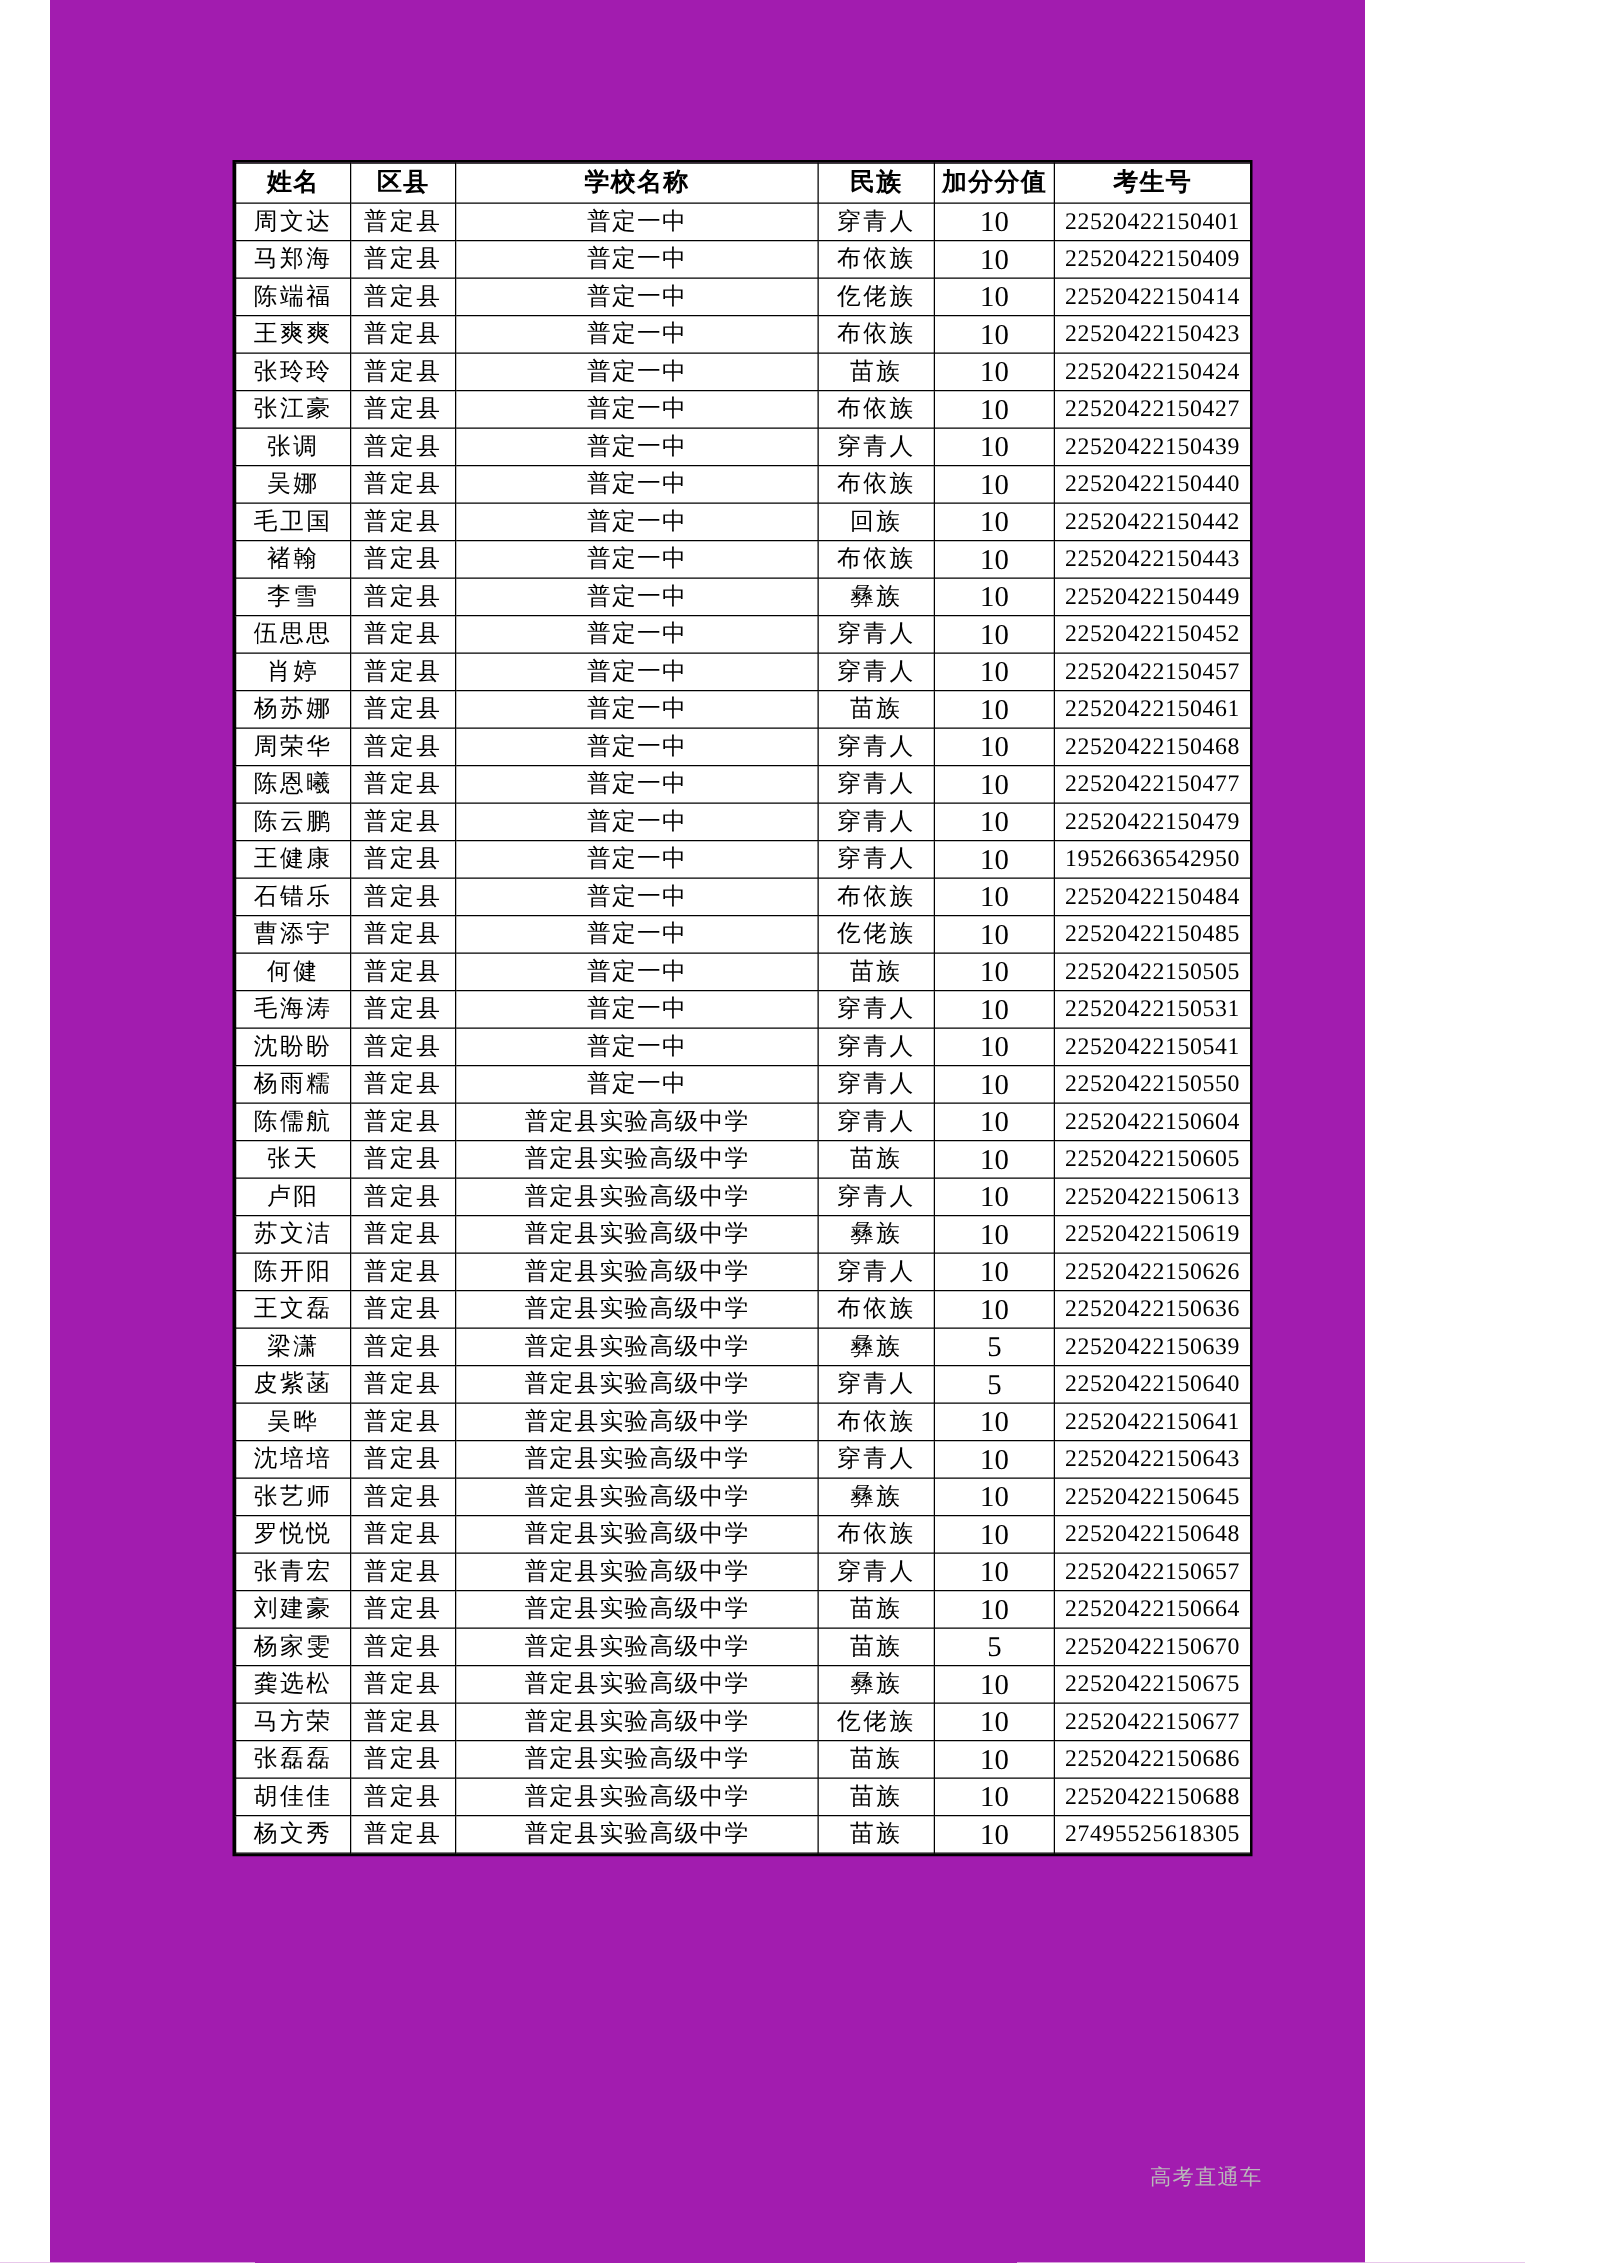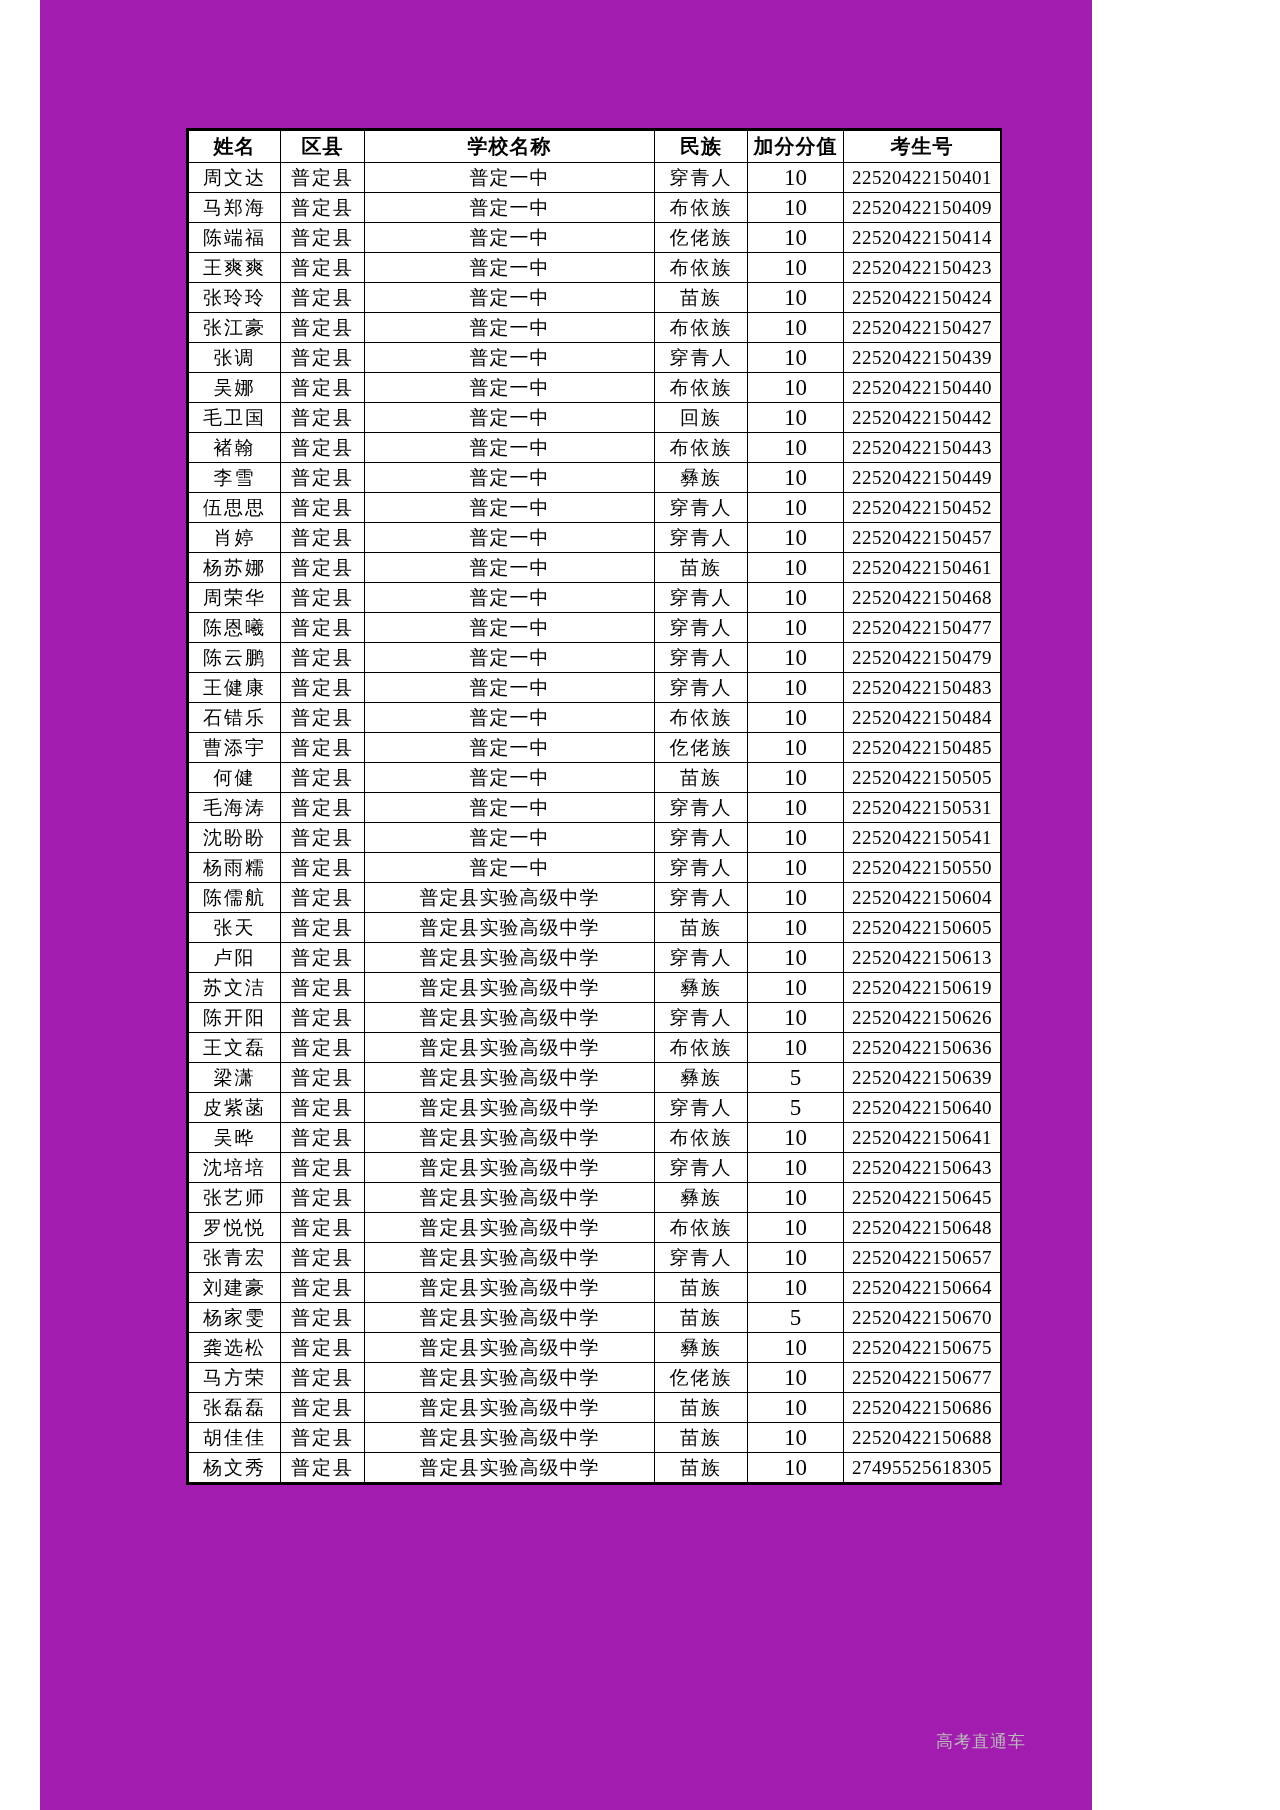--- a/index.html
+++ b/index.html
@@ -102,21 +102,21 @@
     left: -2px;
     top: -2px;
     right: -2px;
     bottom: -2px;
     border: 2px solid #000000;
     pointer-events: none;
   }
 
   #watermark {
     position: absolute;
-    right: 66px;
+    right: 82px;
     top: 1730px;
     font-family: "DejaVu Sans", "Liberation Sans", sans-serif;
     font-size: 17px;
     letter-spacing: 1px;
     color: #b9b9b9;
     white-space: nowrap;
   }
 </style>
 </head>
 <body>
@@ -279,21 +279,21 @@
             <td class="cell-ethnic">穿青人</td>
             <td class="cell-bonus">10</td>
             <td class="cell-exam">22520422150479</td>
           </tr>
           <tr>
             <td class="cell-name">王健康</td>
             <td class="cell-county">普定县</td>
             <td class="cell-school">普定一中</td>
             <td class="cell-ethnic">穿青人</td>
             <td class="cell-bonus">10</td>
-            <td class="cell-exam">22520422150483</td>
+            <td class="cell-exam">19526636542950</td>
           </tr>
           <tr>
             <td class="cell-name">石错乐</td>
             <td class="cell-county">普定县</td>
             <td class="cell-school">普定一中</td>
             <td class="cell-ethnic">布依族</td>
             <td class="cell-bonus">10</td>
             <td class="cell-exam">22520422150484</td>
           </tr>
           <tr>

